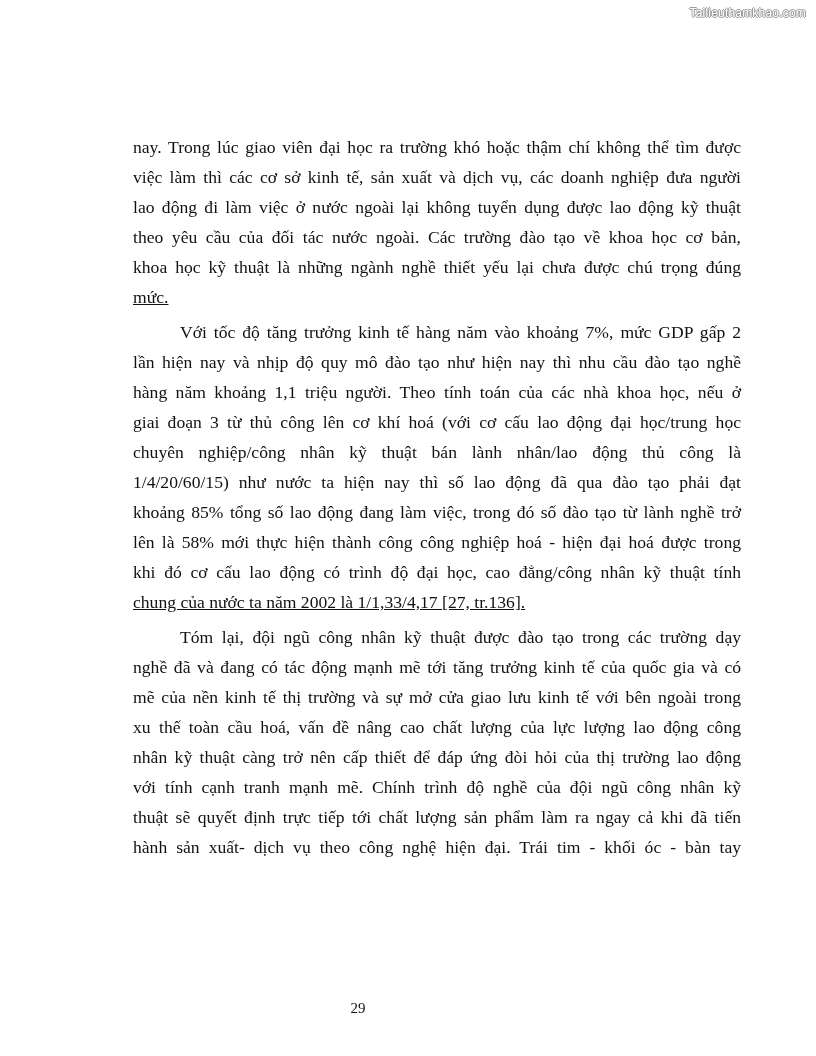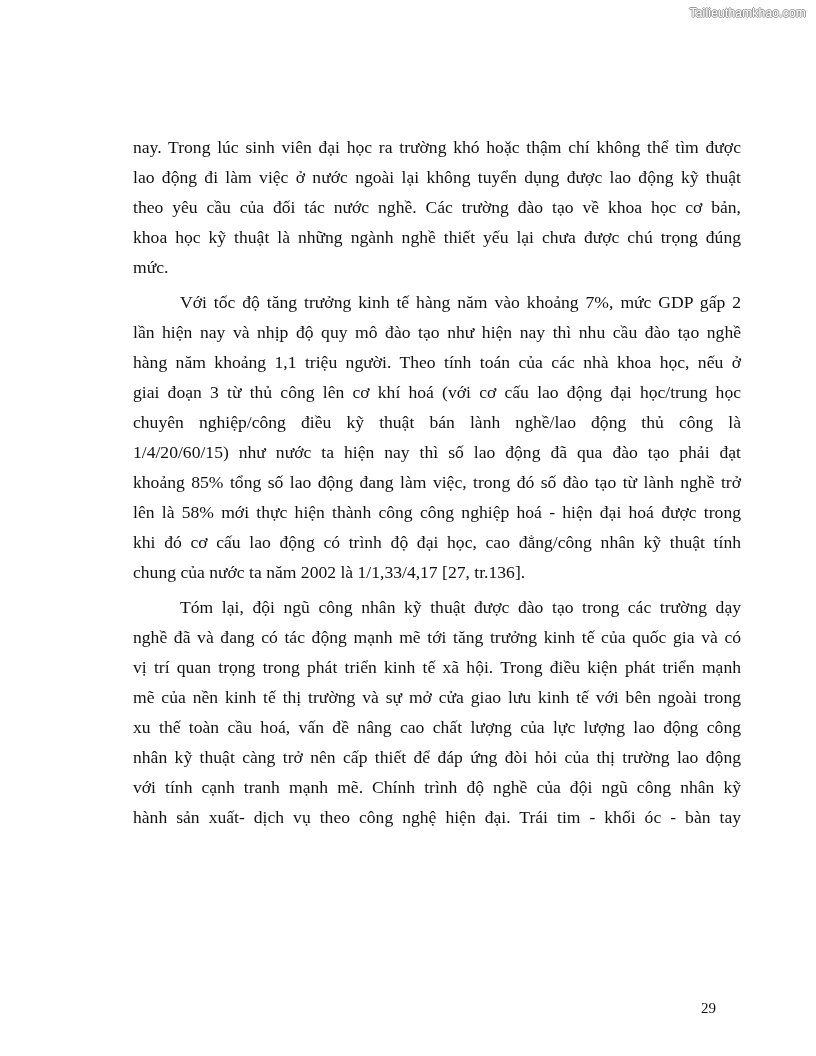--- a/index.html
+++ b/index.html
@@ -37,73 +37,75 @@
       font-size: 17.6px;
       line-height: 30px;
       height: 30px;
       white-space: nowrap;
       text-align: justify;
       text-align-last: justify;
       overflow: visible;
     }
     .line.last {
       text-align-last: left;
+      text-decoration: underline;
     }
     .line.indent {
       padding-left: 47px;
       font-family: Liberation Serif, serif;
     }
     .para-gap {
       height: 5px;
     }
     .page-number {
       position: absolute;
       top: 1000px;
       left: 0;
       width: 716px;
-      text-align: right;
+      text-align: center;
       font-size: 15px;
       color: #111111;
     }
   </style>
 </head>
 <body>
 
 <div class="watermark">Tailieuthamkhao.com</div>
 
 <div class="page-body">
 
   <div>
-    <span class="line">nay. Trong lúc sinh viên đại học ra trường khó hoặc thậm chí không thể tìm được</span>
+    <span class="line">nay. Trong lúc giao viên đại học ra trường khó hoặc thậm chí không thể tìm được</span>
+    <span class="line">việc làm thì các cơ sở kinh tế, sản xuất và dịch vụ, các doanh nghiệp đưa người</span>
     <span class="line">lao động đi làm việc ở nước ngoài lại không tuyển dụng được lao động kỹ thuật</span>
-    <span class="line">theo yêu cầu của đối tác nước nghề. Các trường đào tạo về khoa học cơ bản,</span>
+    <span class="line">theo yêu cầu của đối tác nước ngoài. Các trường đào tạo về khoa học cơ bản,</span>
     <span class="line">khoa học kỹ thuật là những ngành nghề thiết yếu lại chưa được chú trọng đúng</span>
     <span class="line last">mức.</span>
   </div>
   <div class="para-gap"></div>
 
   <div>
     <span class="line indent">Với tốc độ tăng trưởng kinh tế hàng năm vào khoảng 7%, mức GDP gấp 2</span>
     <span class="line">lần hiện nay và nhịp độ quy mô đào tạo như hiện nay thì nhu cầu đào tạo nghề</span>
     <span class="line">hàng năm khoảng 1,1 triệu người. Theo tính toán của các nhà khoa học, nếu ở</span>
     <span class="line">giai đoạn 3 từ thủ công lên cơ khí hoá (với cơ cấu lao động đại học/trung học</span>
-    <span class="line">chuyên nghiệp/công điều kỹ thuật bán lành nghề/lao động thủ công là</span>
+    <span class="line">chuyên nghiệp/công nhân kỹ thuật bán lành nhân/lao động thủ công là</span>
     <span class="line">1/4/20/60/15) như nước ta hiện nay thì số lao động đã qua đào tạo phải đạt</span>
     <span class="line">khoảng 85% tổng số lao động đang làm việc, trong đó số đào tạo từ lành nghề trở</span>
     <span class="line">lên là 58% mới thực hiện thành công công nghiệp hoá - hiện đại hoá được trong</span>
     <span class="line">khi đó cơ cấu lao động có trình độ đại học, cao đẳng/công nhân kỹ thuật tính</span>
     <span class="line last">chung của nước ta năm 2002 là 1/1,33/4,17 [27, tr.136].</span>
   </div>
   <div class="para-gap"></div>
 
   <div>
     <span class="line indent">Tóm lại, đội ngũ công nhân kỹ thuật được đào tạo trong các trường dạy</span>
     <span class="line">nghề đã và đang có tác động mạnh mẽ tới tăng trưởng kinh tế của quốc gia và có</span>
-    <span class="line">vị trí quan trọng trong phát triển kinh tế xã hội. Trong điều kiện phát triển mạnh</span>
     <span class="line">mẽ của nền kinh tế thị trường và sự mở cửa giao lưu kinh tế với bên ngoài trong</span>
     <span class="line">xu thế toàn cầu hoá, vấn đề nâng cao chất lượng của lực lượng lao động công</span>
     <span class="line">nhân kỹ thuật càng trở nên cấp thiết để đáp ứng đòi hỏi của thị trường lao động</span>
     <span class="line">với tính cạnh tranh mạnh mẽ. Chính trình độ nghề của đội ngũ công nhân kỹ</span>
+    <span class="line">thuật sẽ quyết định trực tiếp tới chất lượng sản phẩm làm ra ngay cả khi đã tiến</span>
     <span class="line">hành sản xuất- dịch vụ theo công nghệ hiện đại. Trái tim - khối óc - bàn tay</span>
   </div>
 </div>
 
 <div class="page-number">29</div>
 
 </body></html>

